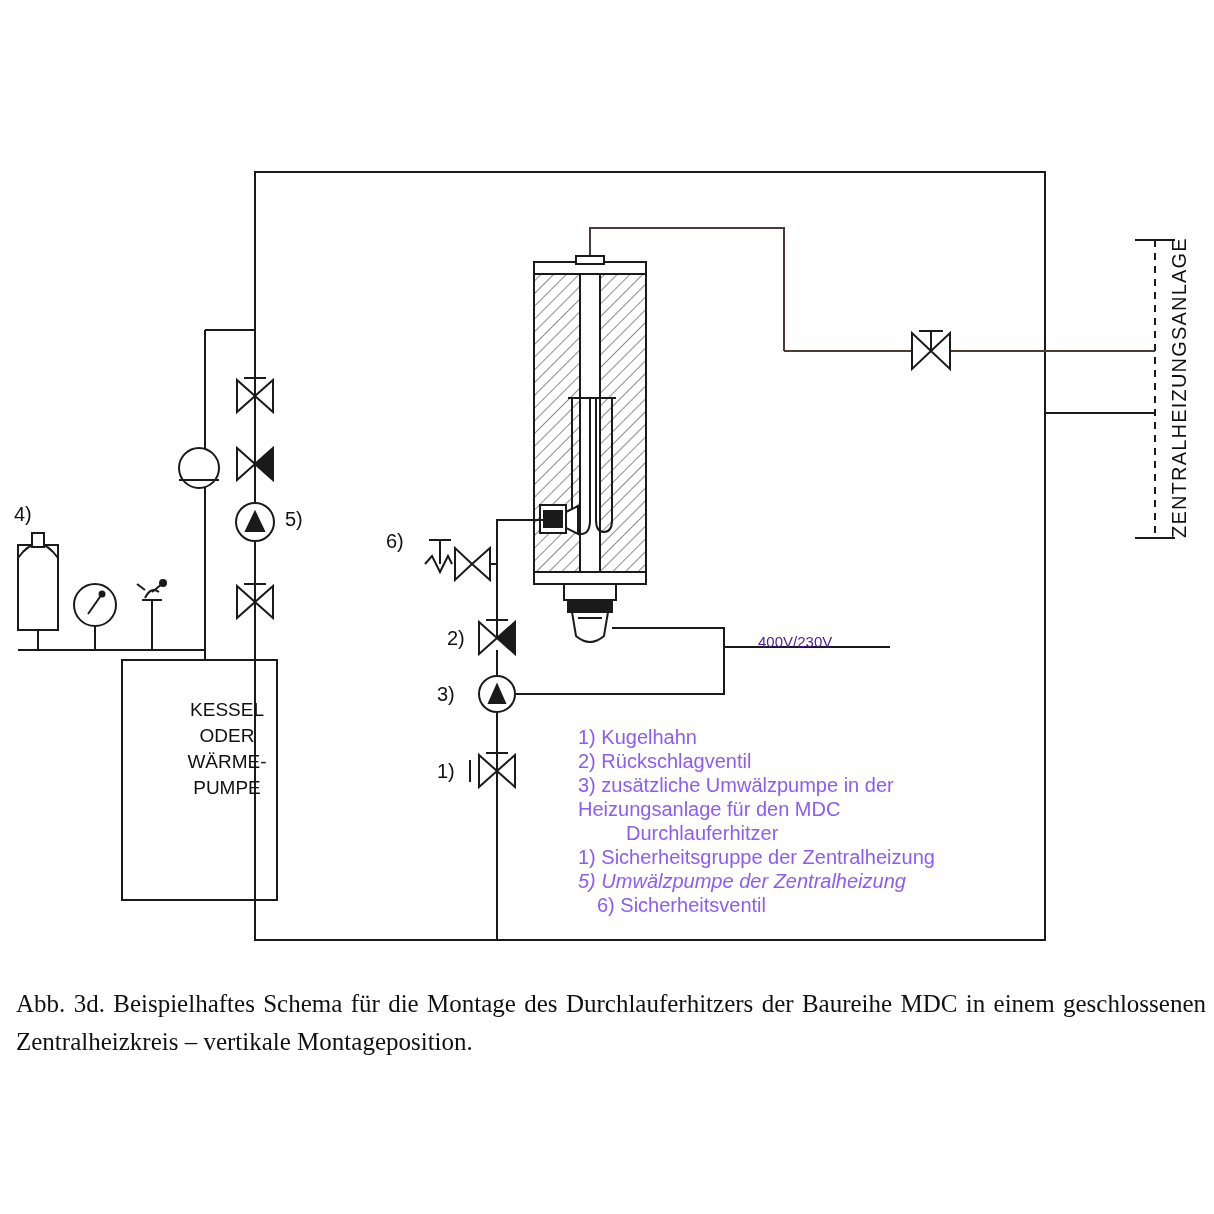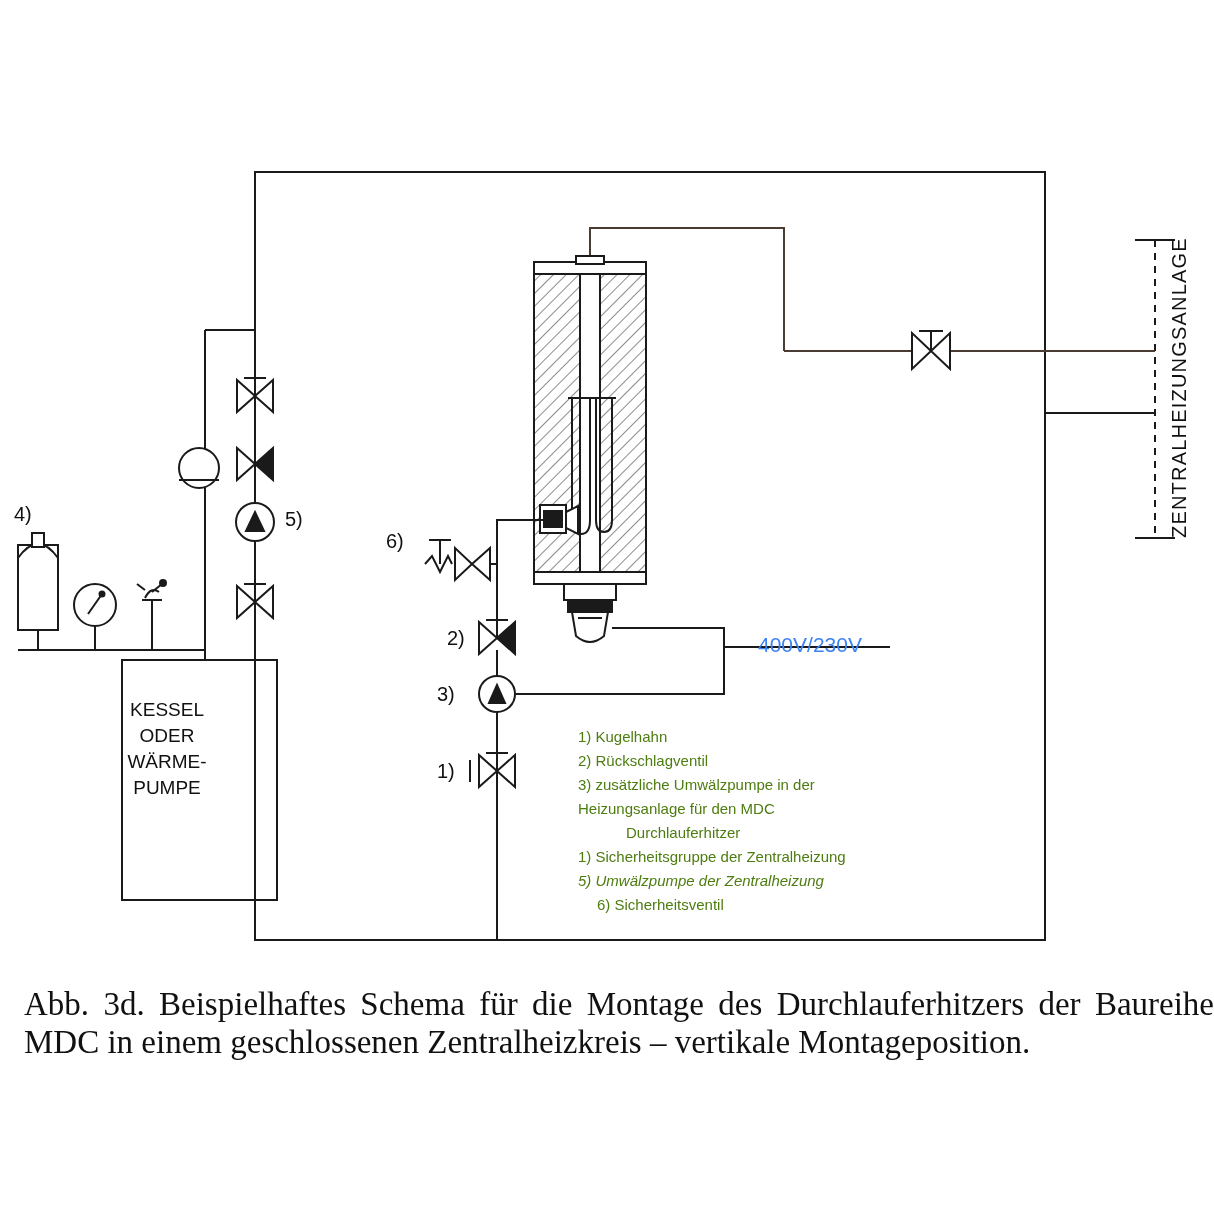--- a/index.html
+++ b/index.html
@@ -1,27 +1,27 @@
 <!DOCTYPE html>
 <html><head>
 <meta charset="utf-8">
 <style>
   html,body{margin:0;padding:0;background:#ffffff;}
   body{width:1214px;height:1214px;position:relative;font-family:"Liberation Sans",sans-serif;color:#111;}
   #stage{position:absolute;left:0;top:0;width:1214px;height:1214px;overflow:hidden;}
   svg{position:absolute;left:0;top:0;}
   .txt{position:absolute;white-space:pre;}
   .label-num{font-size:20px;color:#111;font-family:"Liberation Sans",sans-serif;}
-  .legend{font-size:15px;line-height:24px;color:#4d7c0f;font-family:"Liberation Sans",sans-serif;}
+  .legend{font-size:20px;line-height:24px;color:#8b5cf6;font-family:"Liberation Sans",sans-serif;}
   .boiler-label{font-size:19px;line-height:26px;color:#111;text-align:center;font-family:"Liberation Sans",sans-serif;}
-  .volt{font-size:21px;color:#3b82f6;font-family:"Liberation Sans",sans-serif;}
+  .volt{font-size:15px;color:#4c1d95;font-family:"Liberation Sans",sans-serif;}
   .vert{font-size:20px;color:#111;letter-spacing:1.2px;font-family:"Liberation Sans",sans-serif;
         transform-origin:0 0;transform:rotate(-90deg);}
-  .caption{position:absolute;left:24px;top:985px;width:1190px;font-family:"Liberation Serif",serif;
-           font-size:33px;line-height:38px;color:#111;text-align:justify;}
+  .caption{position:absolute;left:16px;top:985px;width:1190px;font-family:"Liberation Serif",serif;
+           font-size:25px;line-height:38px;color:#111;text-align:justify;}
 </style>
 </head>
 <body>
 
 <div id="stage">
 
   <svg width="1214" height="1214" viewBox="0 0 1214 1214">
     <defs>
       <pattern id="hatch" width="9" height="9" patternTransform="rotate(45)" patternUnits="userSpaceOnUse">
         <line x1="0" y1="0" x2="0" y2="9" stroke="#1a1a1a" stroke-width="1"></line>
@@ -206,21 +206,21 @@
 
   <div class="txt label-num" style="left:14px;top:503px;">4)</div>
   <div class="txt label-num" style="left:285px;top:508px;">5)</div>
   <div class="txt label-num" style="left:386px;top:530px;">6)</div>
   <div class="txt label-num" style="left:447px;top:627px;">2)</div>
   <div class="txt label-num" style="left:437px;top:683px;">3)</div>
   <div class="txt label-num" style="left:437px;top:760px;">1)</div>
 
   <div class="txt volt" style="left:758px;top:633px;">400V/230V</div>
 
-  <div class="txt boiler-label" style="left:104px;top:697px;width:126px;">KESSEL
+  <div class="txt boiler-label" style="left:122px;top:697px;width:126px;padding-left:42px;">KESSEL
 ODER
 WÄRME-
 PUMPE</div>
 
   <div class="txt vert" style="left:1168px;top:538px;">ZENTRALHEIZUNGSANLAGE</div>
 
   <div class="txt legend" style="left:578px;top:725px;">1) Kugelhahn</div>
   <div class="txt legend" style="left:578px;top:749px;">2) Rückschlagventil</div>
   <div class="txt legend" style="left:578px;top:773px;">3) zusätzliche Umwälzpumpe in der</div>
   <div class="txt legend" style="left:578px;top:797px;text-align:right;">Heizungsanlage für den MDC</div>

